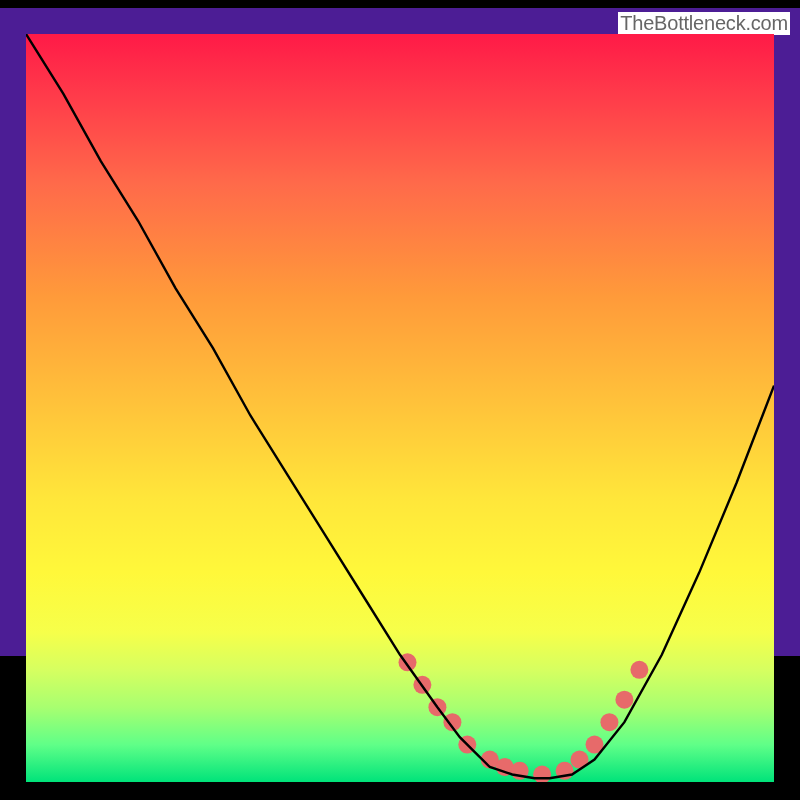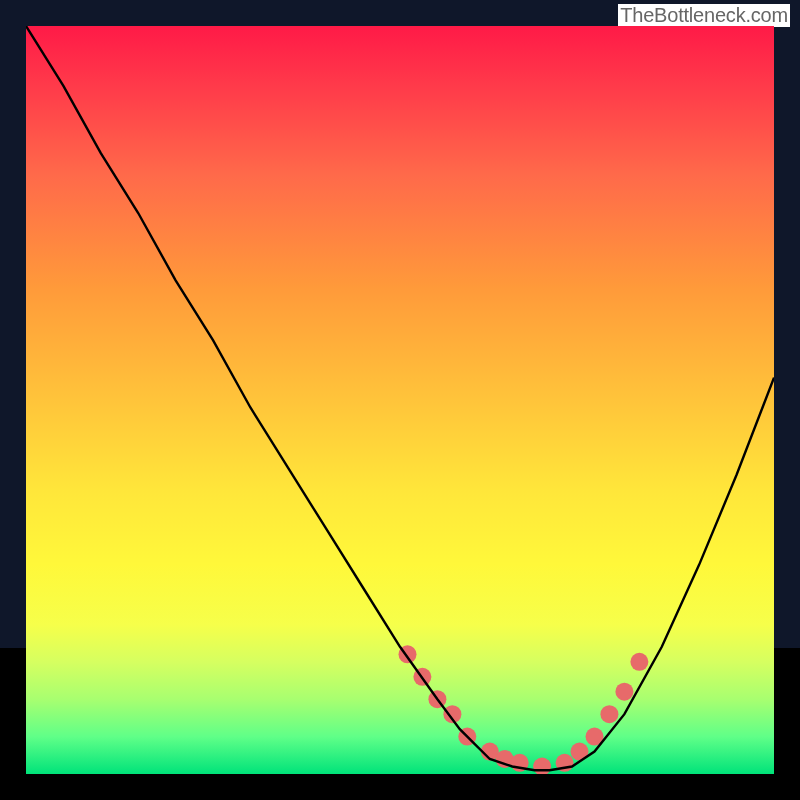--- a/index.html
+++ b/index.html
@@ -8,21 +8,22 @@
     width: 800px;
     height: 800px;
     background: #000;
     overflow: hidden;
     font-family: Arial, Helvetica, sans-serif;
   }
   #container {
     position: relative;
     width: 800px;
     height: 648px;
-    background: #0f172a;
+    background: #4c1d95;
+    margin-top: 8px;
   }
   #plot-area {
     position: absolute;
     left: 26px;
     top: 26px;
     width: 748px;
     height: 748px;
     
     background: linear-gradient(
       to bottom,

